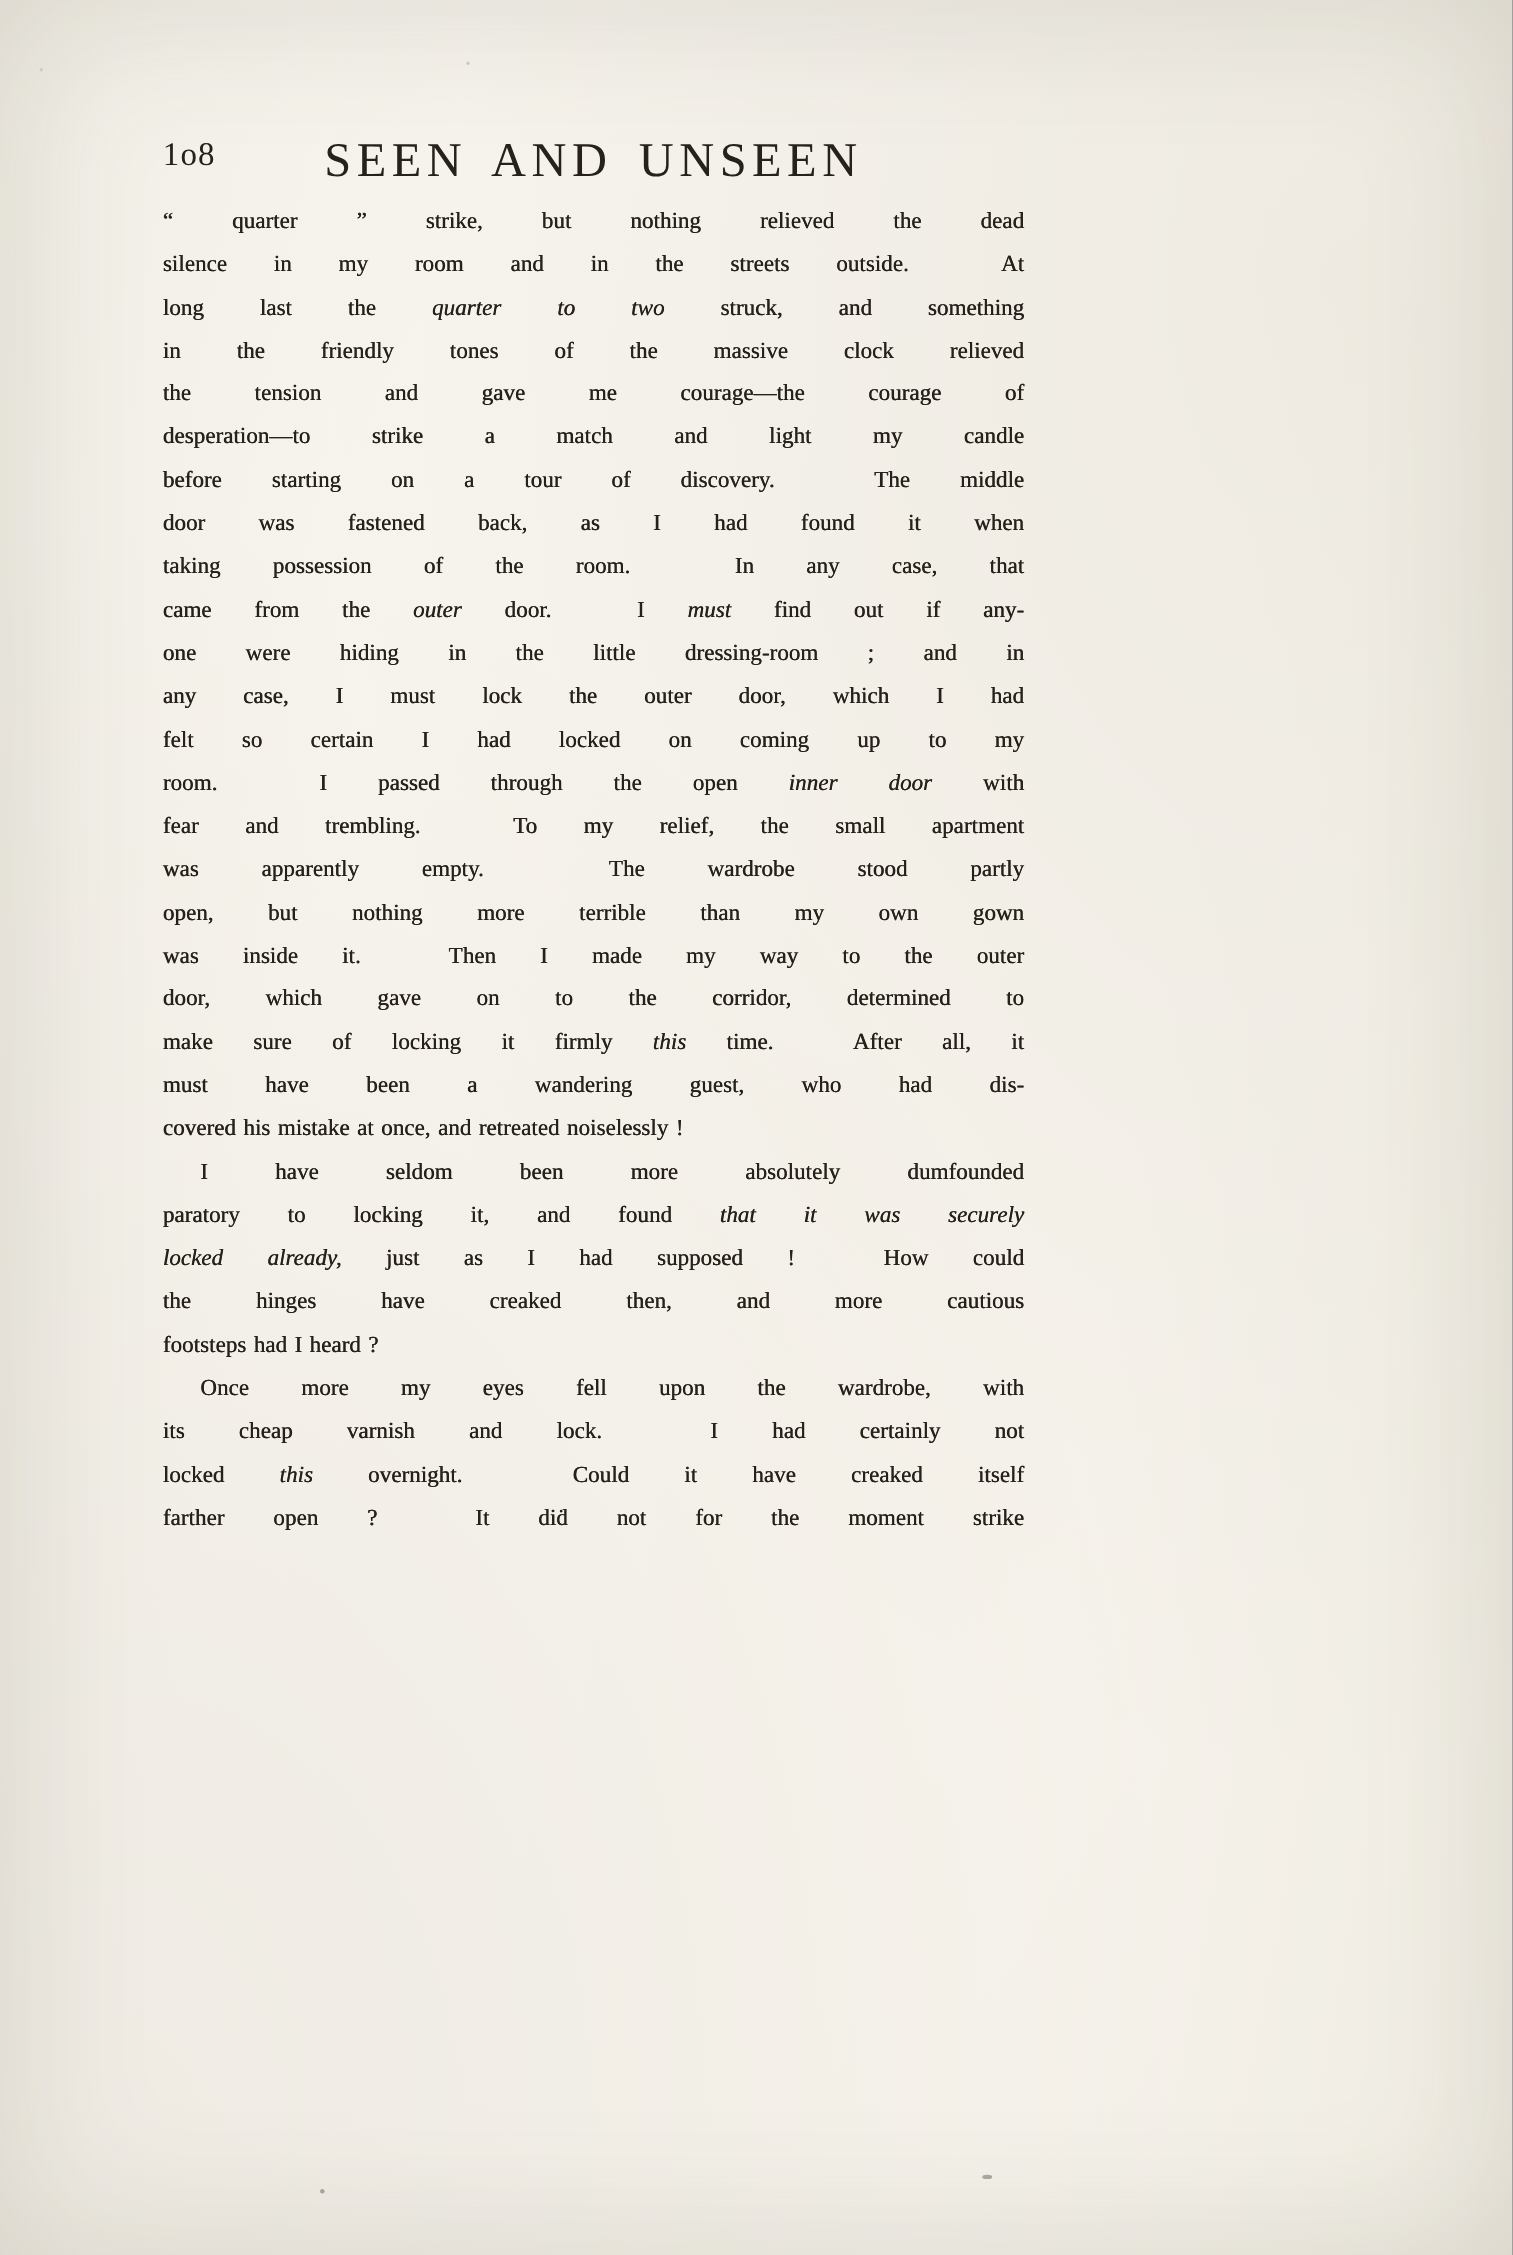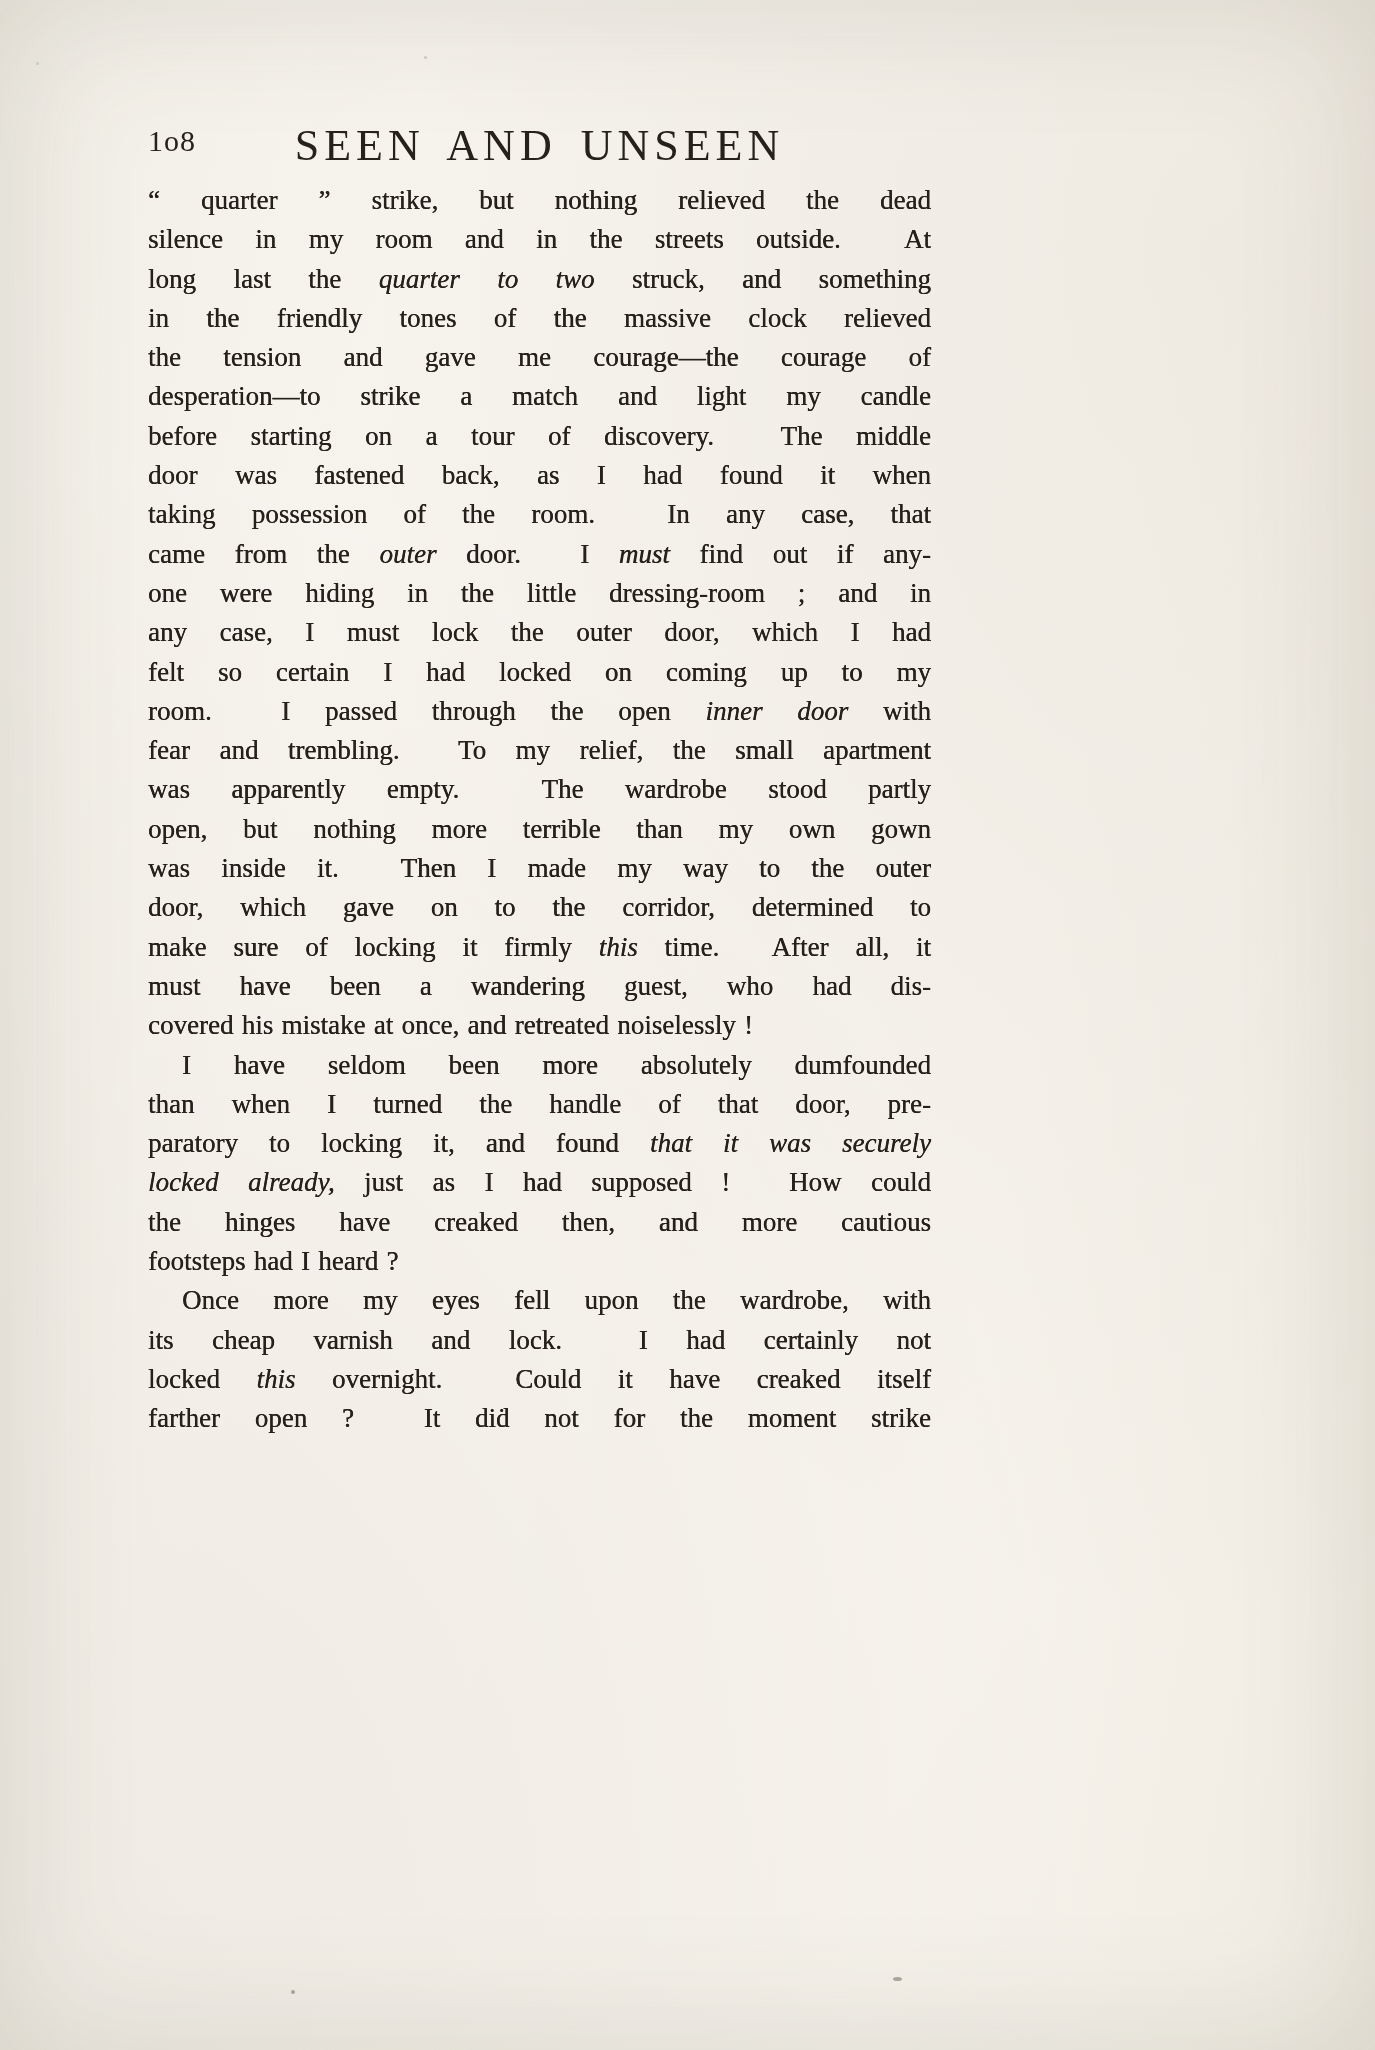--- a/index.html
+++ b/index.html
@@ -46,21 +46,21 @@
     text-align: center;
     font-size: 44px;
     letter-spacing: 5px;
     word-spacing: 8px;
   }
   .text-block {
     position: absolute;
     left: 148px;
     top: 181px;
     width: 783px;
-    font-size: 27px;
+    font-size: 21px;
     line-height: 39.3px;
     word-spacing: 1.5px;
     text-shadow: 0.3px 0 0 currentColor;
   }
   .line { text-align: left; }
   .line.justify {
     text-align: justify;
     text-align-last: justify;
   }
   .line.indent { text-indent: 34px; }
@@ -102,21 +102,20 @@
       <div class="line justify"><span>room.&nbsp; I passed through the open </span><span class="it">inner door</span><span> with</span></div>
       <div class="line justify"><span>fear and trembling.&nbsp; To my relief, the small apartment</span></div>
       <div class="line justify"><span>was apparently empty.&nbsp; The wardrobe stood partly</span></div>
       <div class="line justify"><span>open, but nothing more terrible than my own gown</span></div>
       <div class="line justify"><span>was inside it.&nbsp; Then I made my way to the outer</span></div>
       <div class="line justify"><span>door, which gave on to the corridor, determined to</span></div>
       <div class="line justify"><span>make sure of locking it firmly </span><span class="it">this</span><span> time.&nbsp; After all, it</span></div>
       <div class="line justify"><span>must have been a wandering guest, who had dis-</span></div>
       <div class="line"><span>covered his mistake at once, and retreated noiselessly !</span></div>
       <div class="line justify indent"><span>I have seldom been more absolutely dumfounded</span></div>
-      <div class="line justify"><span>than when I turned the handle of that door, pre-</span></div>
       <div class="line justify"><span>paratory to locking it, and found </span><span class="it">that it was securely</span></div>
       <div class="line justify"><span class="it">locked already,</span><span> just as I had supposed !&nbsp; How could</span></div>
       <div class="line justify"><span>the hinges have creaked then, and more cautious</span></div>
       <div class="line"><span>footsteps had I heard ?</span></div>
       <div class="line justify indent"><span>Once more my eyes fell upon the wardrobe, with</span></div>
       <div class="line justify"><span>its cheap varnish and lock.&nbsp; I had certainly not</span></div>
       <div class="line justify"><span>locked </span><span class="it">this</span><span> overnight.&nbsp; Could it have creaked itself</span></div>
       <div class="line justify"><span>farther open ?&nbsp; It diḋ not for the moment strike</span></div>
     </div>
 

